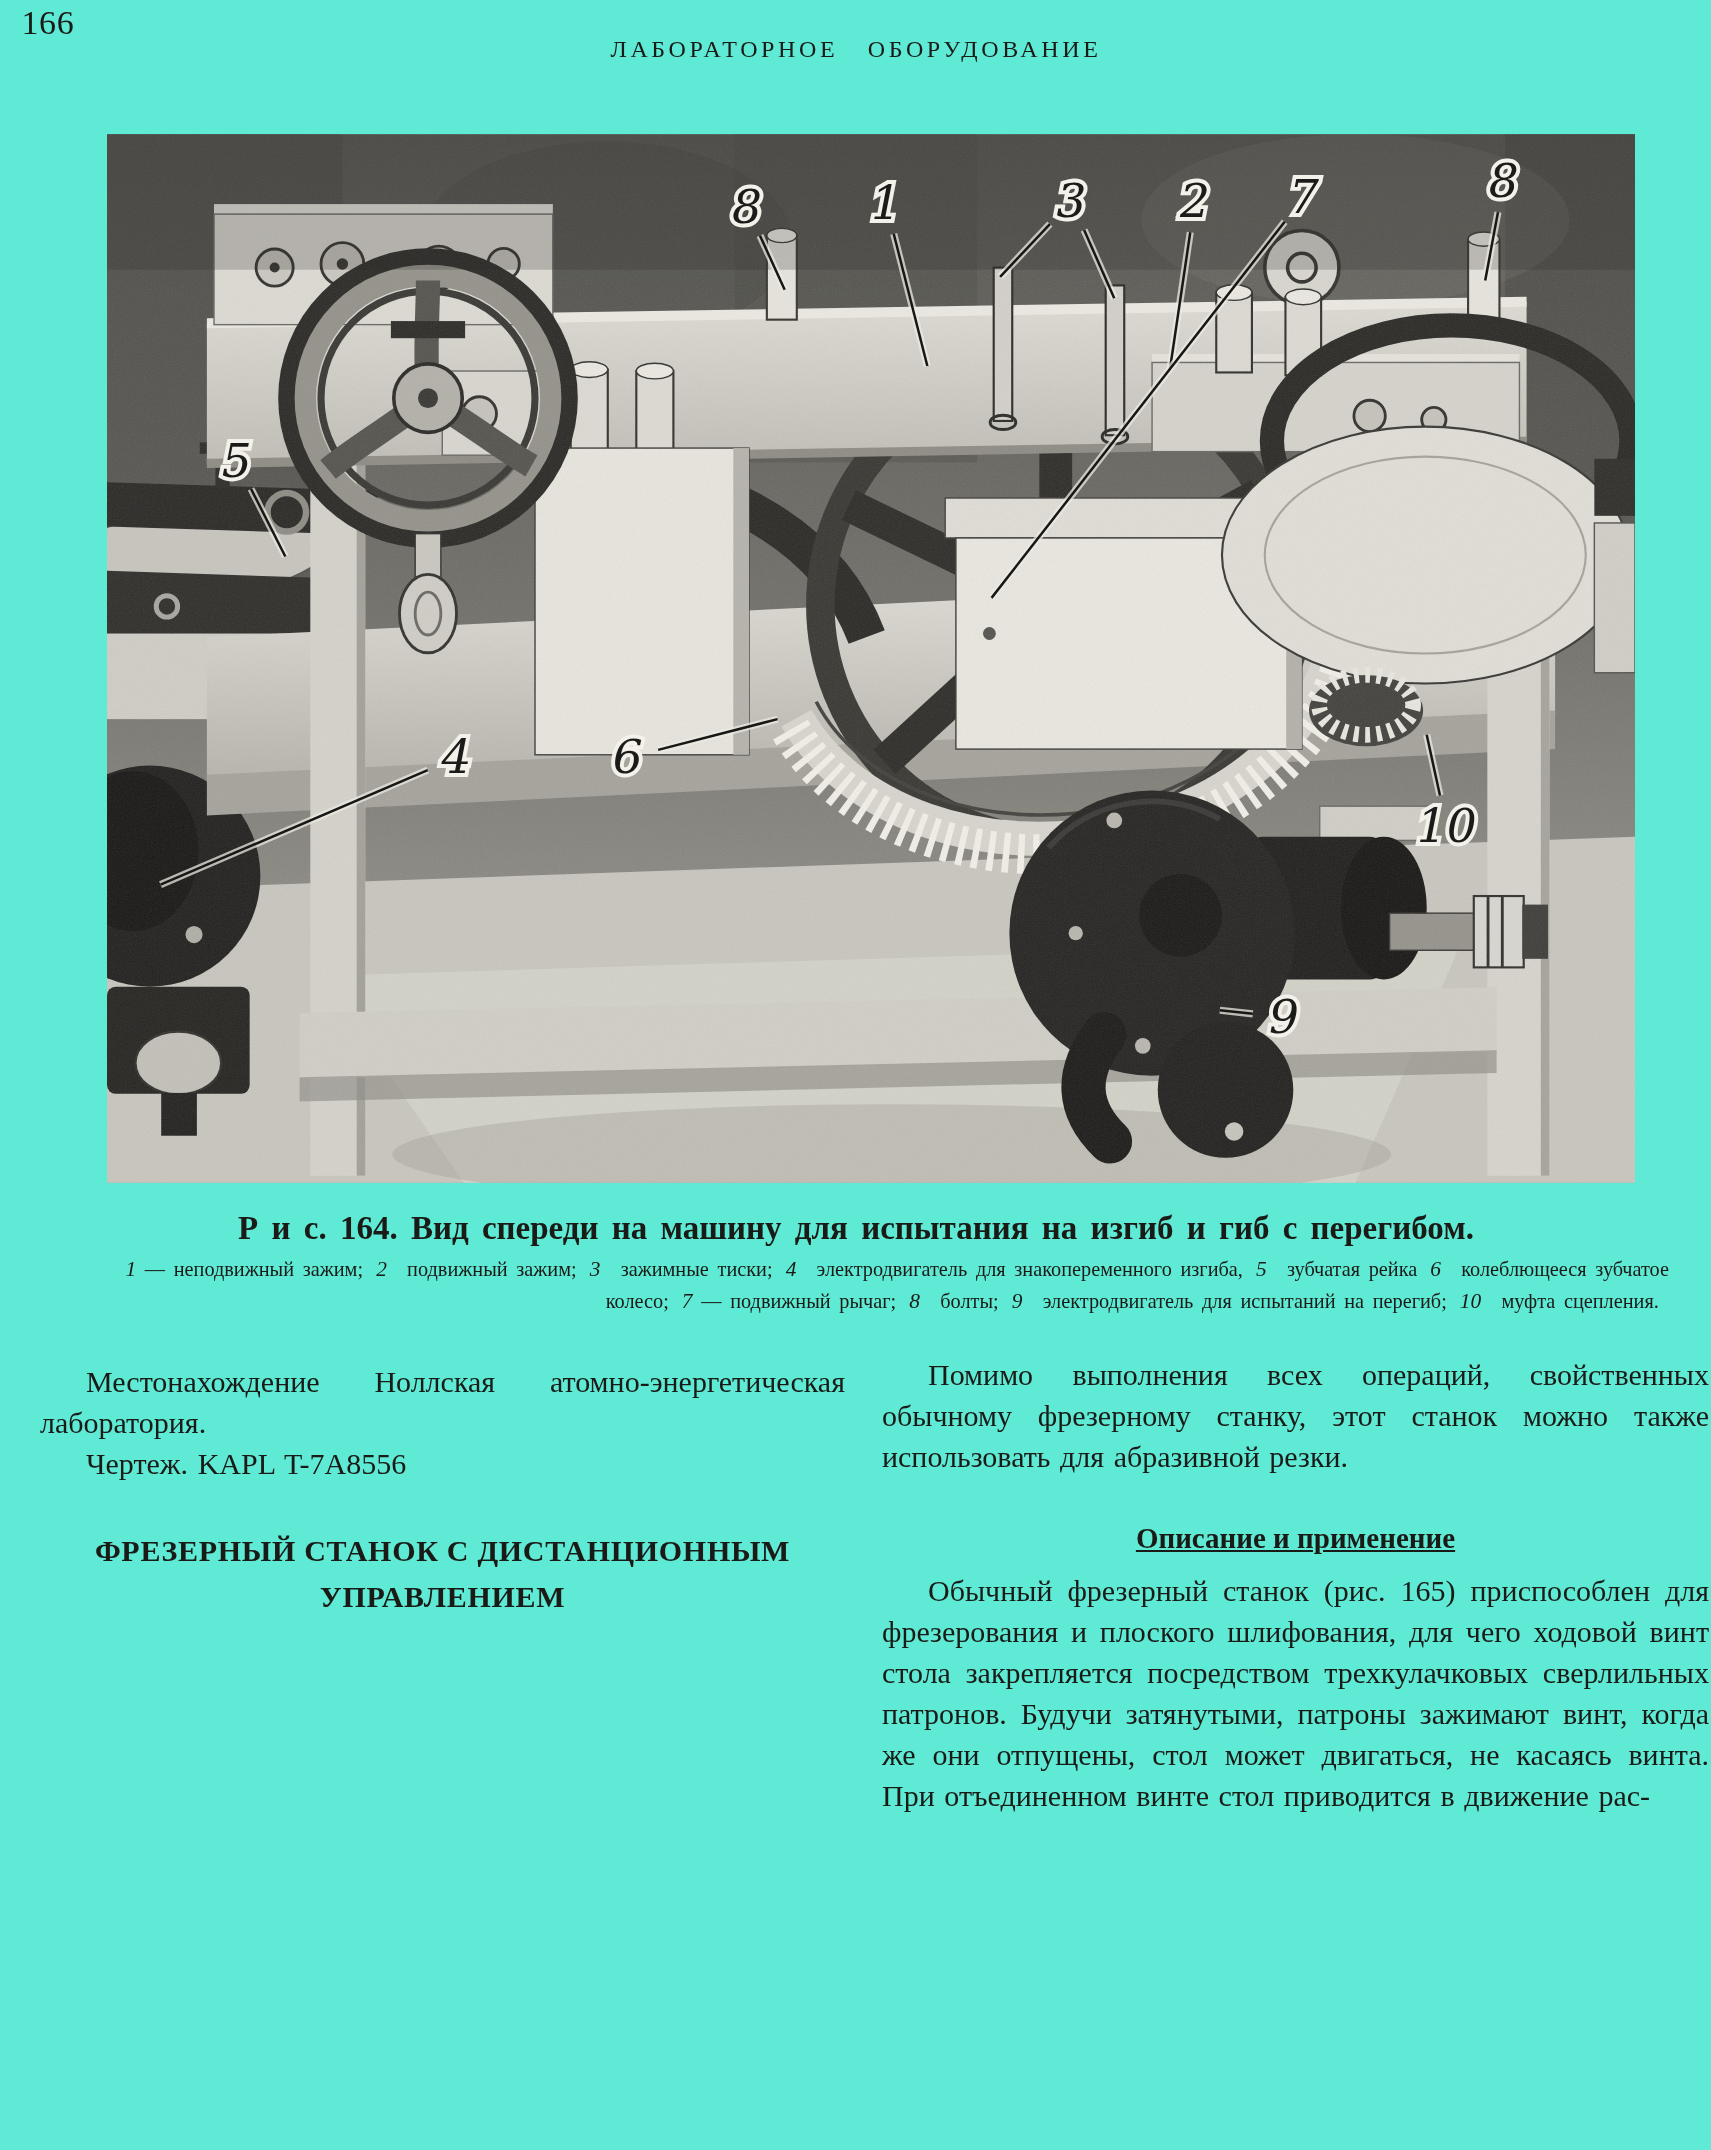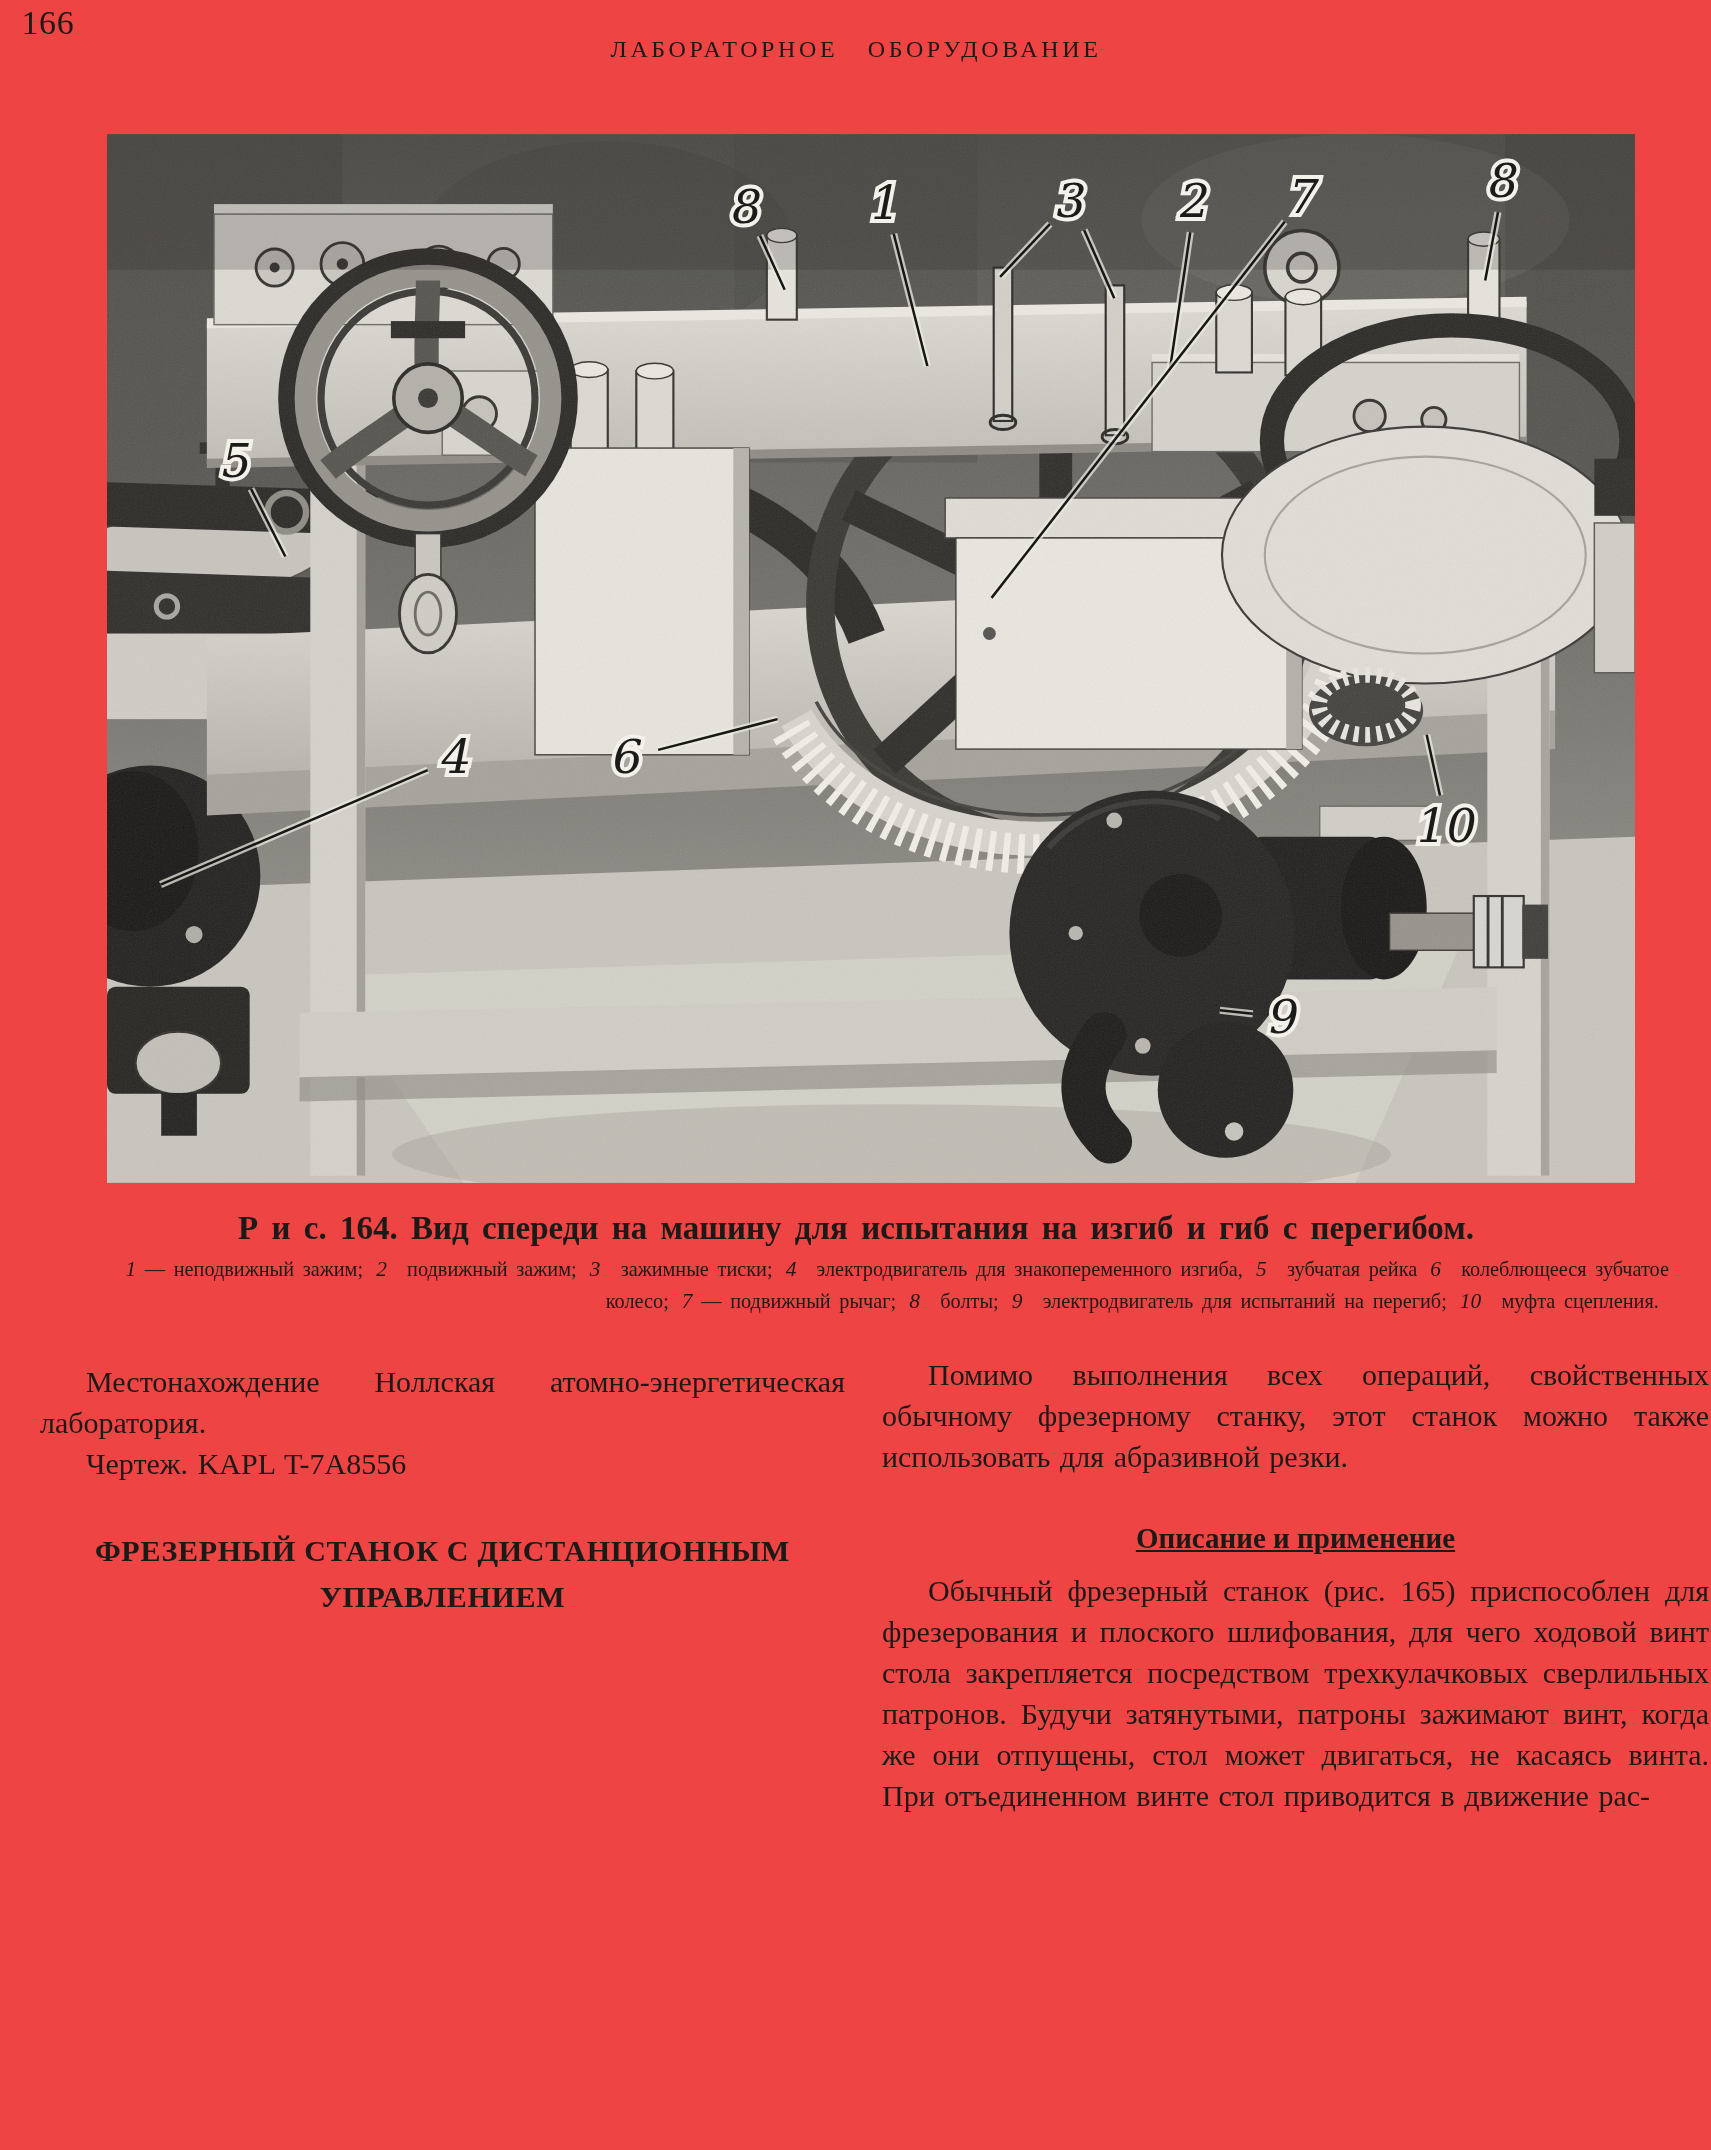--- a/index.html
+++ b/index.html
@@ -1,18 +1,18 @@
 <!DOCTYPE html>
 <html style="font-size:11.4px"><head>
 <meta charset="utf-8">
 <style>
   html,body{margin:0;padding:0;background:#8f8e8a;}
   .page{
     position:relative;width:1712px;height:2151px;margin:0 auto;
-    background:#ef4444;color:#1a1a17;overflow:hidden;
+    background:#5eead4;color:#1a1a17;overflow:hidden;
     font-family:"Liberation Serif","DejaVu Serif",serif;
   }
   .pageno{position:absolute;left:21.4px;top:4.3px;font-size:34px;letter-spacing:0.7px;}
   .running-head{
     position:absolute;top:36px;left:0;width:1712px;text-align:center;
     font-size:24px;letter-spacing:3.6px;word-spacing:20px;font-weight:500;
   }
   .photo{position:absolute;left:107px;top:134px;width:1528px;height:1049px;}
   .photo svg{display:block;width:100%;height:100%;}
   .caption{

